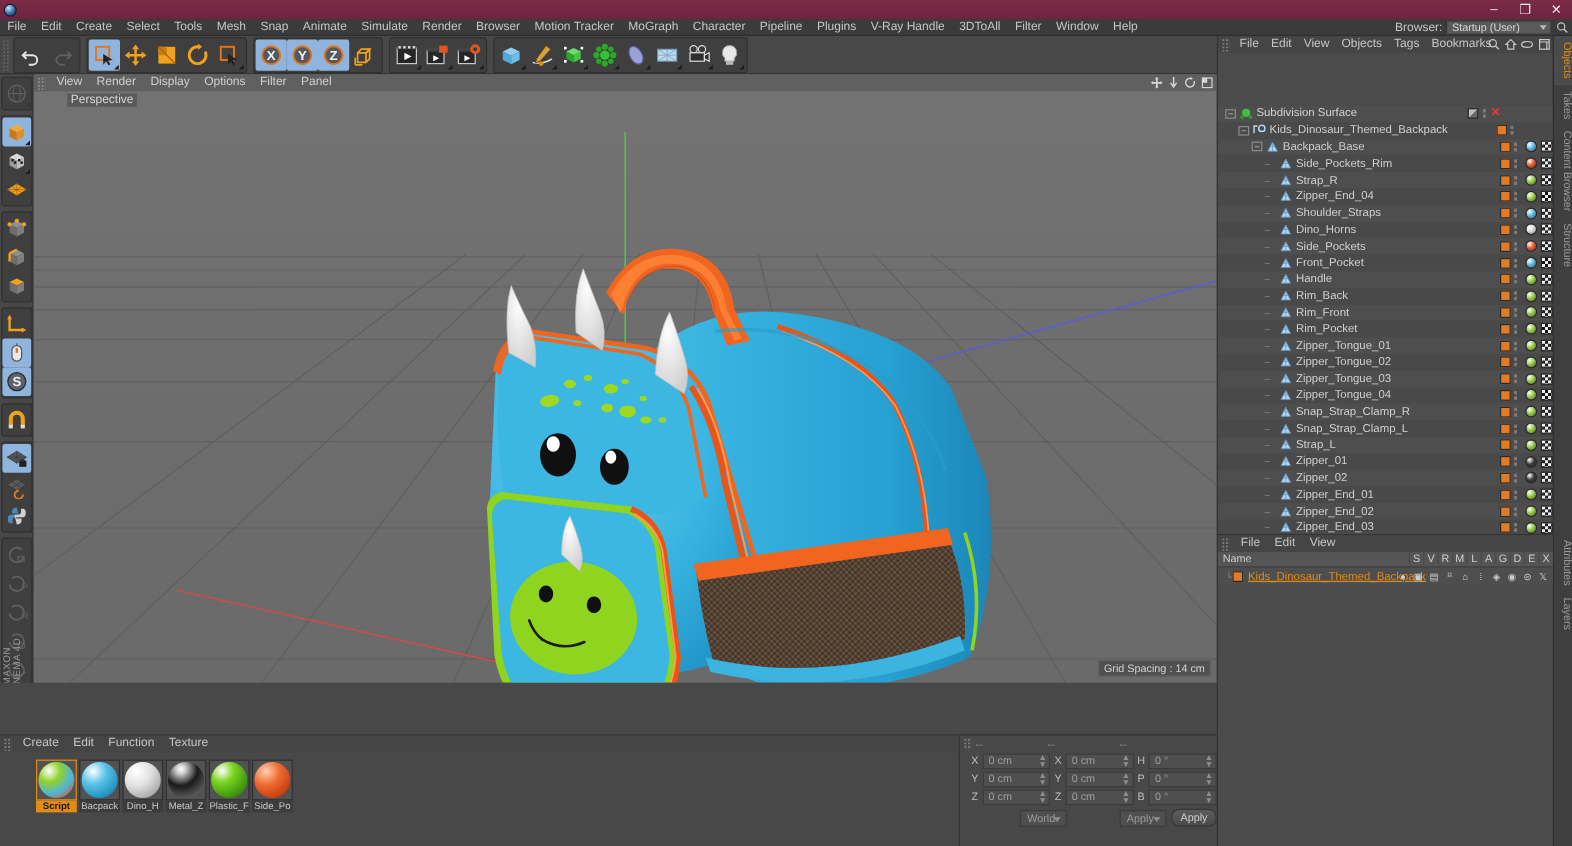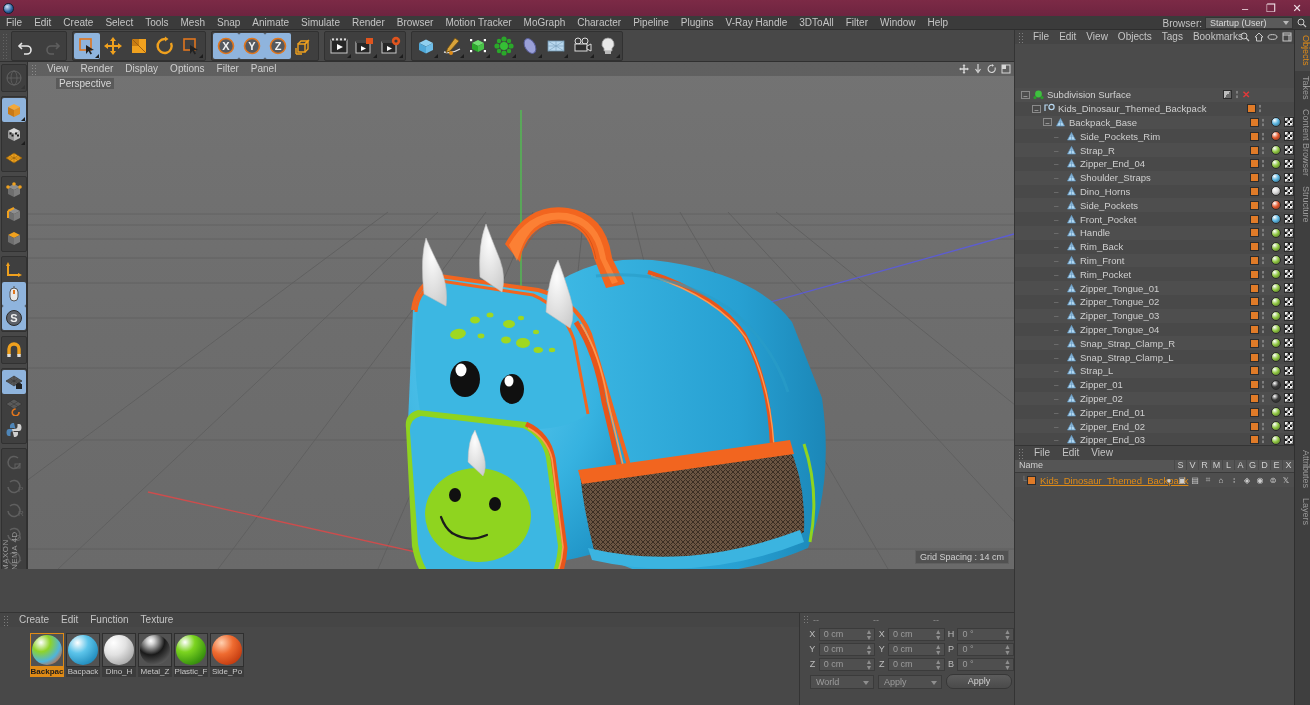--- a/index.html
+++ b/index.html
@@ -122,21 +122,21 @@
   .coord .hdr .vgrip { width:7px;height:10px; margin:0 3px;
      background-image: radial-gradient(#7d7d7d 40%, transparent 41%); background-size:3px 3px;}
   .coord .hdr .lbl { width:60px; text-align:left; font-size:9px; color:#8f8f8f;}
   .crow { display:flex; align-items:center; height:14px; margin:1px 0 0 8px; gap:2px;}
   .cax { width:9px; font-size:9px; color:#bdbdbd; text-align:center;}
   .cfield { position:relative; width:58px; height:13px; background:#4f4f4f; border:1px solid #3b3b3b;
             font-size:9px; color:#9d9d9d; padding-left:4px; line-height:11px;}
   .cfield .arr { position:absolute; right:2px; top:0px; font-size:7px; color:#8f8f8f; line-height:6px;}
   .crow-bottom { display:flex; align-items:center; margin:3px 0 0 10px; gap:4px;}
   .cdrop { position:relative; width:64px;height:14px; background:#4f4f4f; border:1px solid #3b3b3b;
-     font-size:9px; color:#9d9d9d; padding-left:5px; line-height:12px;}
+     font-size:9px; color:#9d9d9d; padding-left:5px; line-height:12px;margin-left:40px;}
   .cdrop .car { position:absolute; right:4px; top:5px; width:0;height:0;
       border-left:3px solid transparent;border-right:3px solid transparent;border-top:4px solid #8f8f8f;}
   .capply { width:66px;height:15px; border-radius:7px; background:linear-gradient(to bottom,#5c5c5c,#4a4a4a);
      border:1px solid #373737; font-size:9px; color:#d2d2d2; text-align:center; line-height:13px;}
 
   
   .objman { position:absolute; left:1014px; top:30px; width:280px; height:415px;
             background:#4b4b4b; border-left:1px solid #343434; }
   .om-header { height:14px; display:flex; align-items:center; background:#454545; position:relative;}
   .om-header .vgrip { width:7px;height:11px; margin:0 3px;
@@ -801,21 +801,21 @@
           <div class="mmi">Edit</div>
           <div class="mmi">Function</div>
           <div class="mmi">Texture</div>
         </div>
     </div>
     <div class="mat-list" id="matlist">
         <div class="mat sel">
           <div class="mat-thumb" style="background: rgb(82, 82, 82); border-radius: 0px;">
             <div style="width: 30px; height: 30px; margin: 1px auto; border-radius: 50%; background: radial-gradient(circle at 30% 25%, rgb(255, 255, 255) 0%, rgb(142, 211, 42) 30%, rgb(79, 180, 220) 62%, rgb(224, 90, 28) 88%, rgb(26, 26, 26) 130%);"></div>
           </div>
-          <div class="mat-name">Backpac</div>
+          <div class="mat-name">Script</div>
         </div>
         <div class="mat">
           <div class="mat-thumb" style="background: rgb(82, 82, 82); border-radius: 0px;">
             <div style="width: 30px; height: 30px; margin: 1px auto; border-radius: 50%; background: radial-gradient(circle at 32% 26%, rgb(255, 255, 255) 0%, rgb(92, 196, 234) 35%, rgb(37, 144, 192) 75%, rgb(16, 56, 78) 130%);"></div>
           </div>
           <div class="mat-name">Bacpack</div>
         </div>
         <div class="mat">
           <div class="mat-thumb" style="background: rgb(82, 82, 82); border-radius: 0px;">
             <div style="width: 30px; height: 30px; margin: 1px auto; border-radius: 50%; background: radial-gradient(circle at 32% 26%, rgb(255, 255, 255) 0%, rgb(226, 226, 226) 40%, rgb(168, 168, 168) 80%, rgb(74, 74, 74) 130%);"></div>

